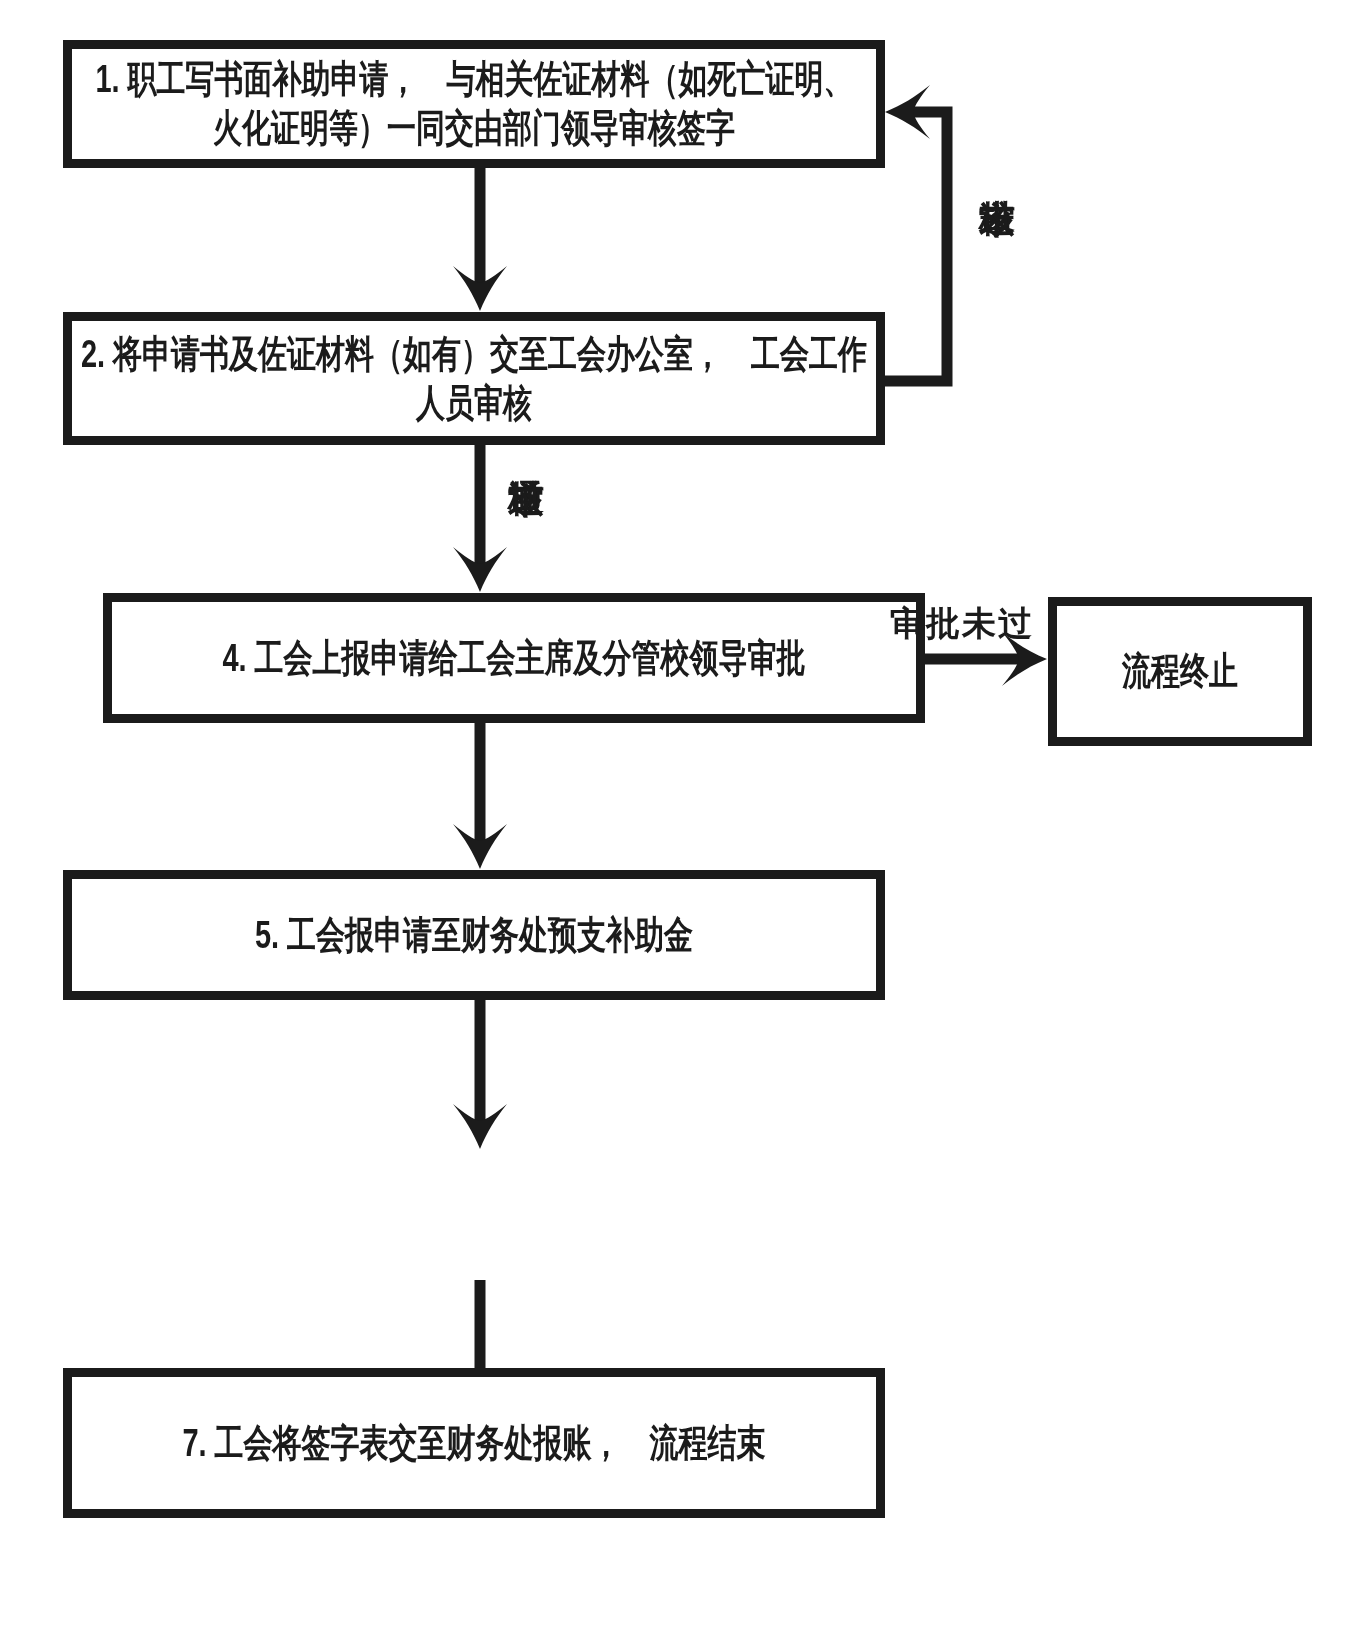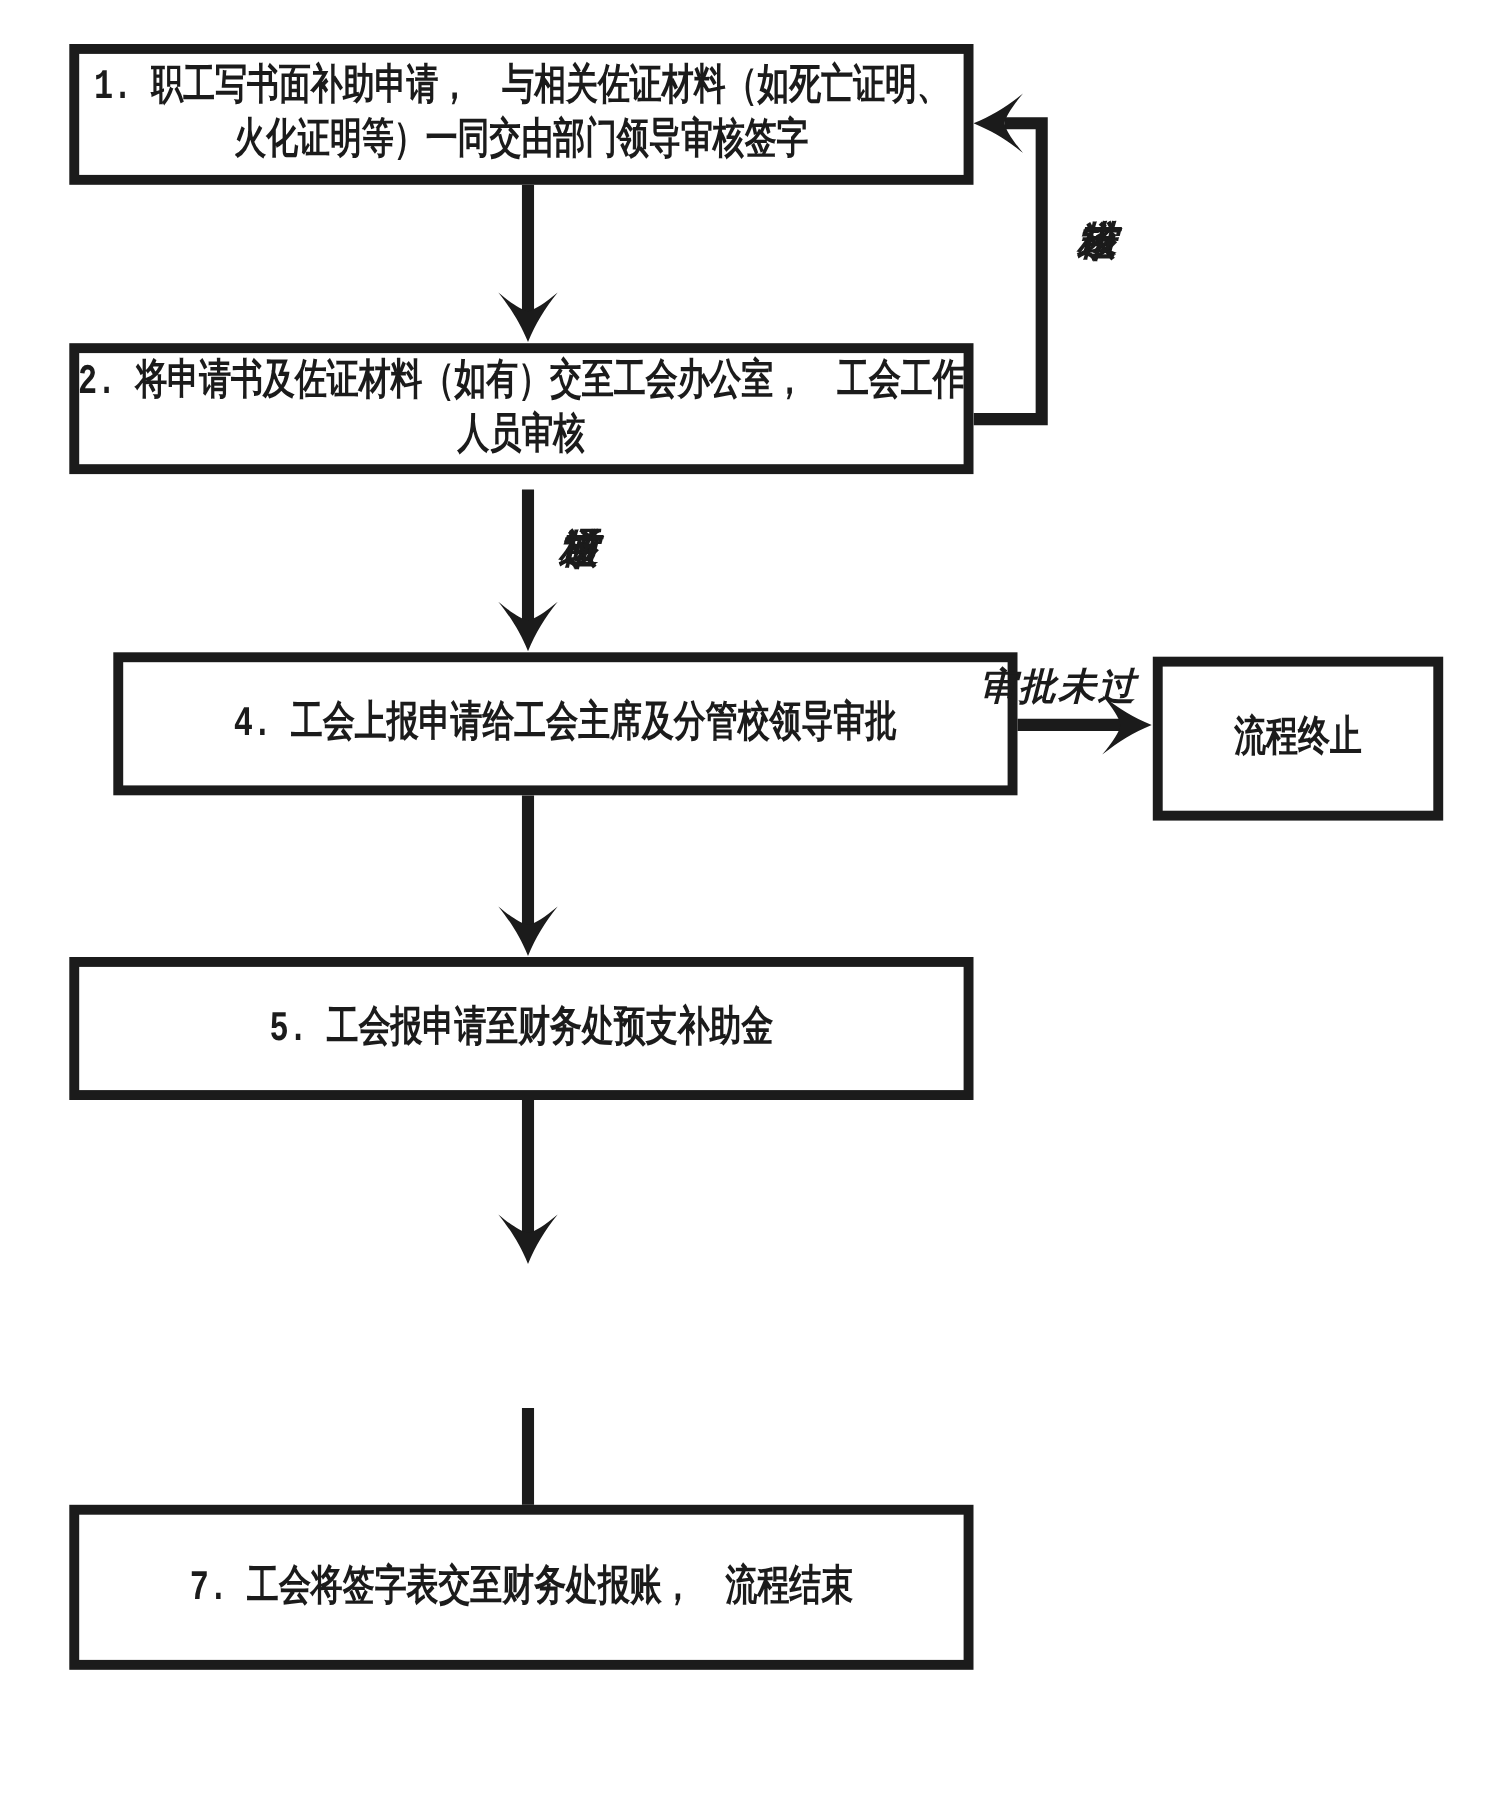--- a/index.html
+++ b/index.html
@@ -22,45 +22,43 @@
     border: 9px solid #1b1b1b;
     background: #ffffff;
     display: flex;
     flex-direction: column;
     justify-content: center;
     align-items: center;
     text-align: left;
     font-weight: bold;
     font-size: 29px;
     z-index: 2;
-    font-family: Liberation Mono, monospace;
   }
   .box .line {
     display: block;
     line-height: 49px;
     white-space: nowrap;
     transform: scaleY(1.32);
   }
   .step { left: 63px; width: 822px; }
   #step-1 { top: 40px;   height: 128px; }
-  #step-2 { top: 312px;  height: 119px; }
+  #step-2 { top: 312px;  height: 133px; }
   #step-4 { top: 593px;  height: 130px; margin-left: 40px; }
   #step-5 { top: 870px;  height: 130px; }
   #step-6 { top: 1150px; height: 130px; }
   #step-7 { top: 1368px; height: 150px; }
   #terminate-box {
     left: 1048px; top: 597px; width: 264px; height: 149px;
   }
   .edge-label {
     position: absolute;
     font-weight: bold;
     color: #1b1b1b;
     z-index: 3;
     white-space: nowrap;
-    font-style: italic;
   }
   .vertical {
     writing-mode: vertical-rl;
     text-orientation: upright;
     font-size: 36px;
     letter-spacing: 0;
   }
   #label-review-fail { left: 972px; top: 170px; }
   #label-review-pass { left: 501px; top: 450px; }
   #label-approval-fail {

